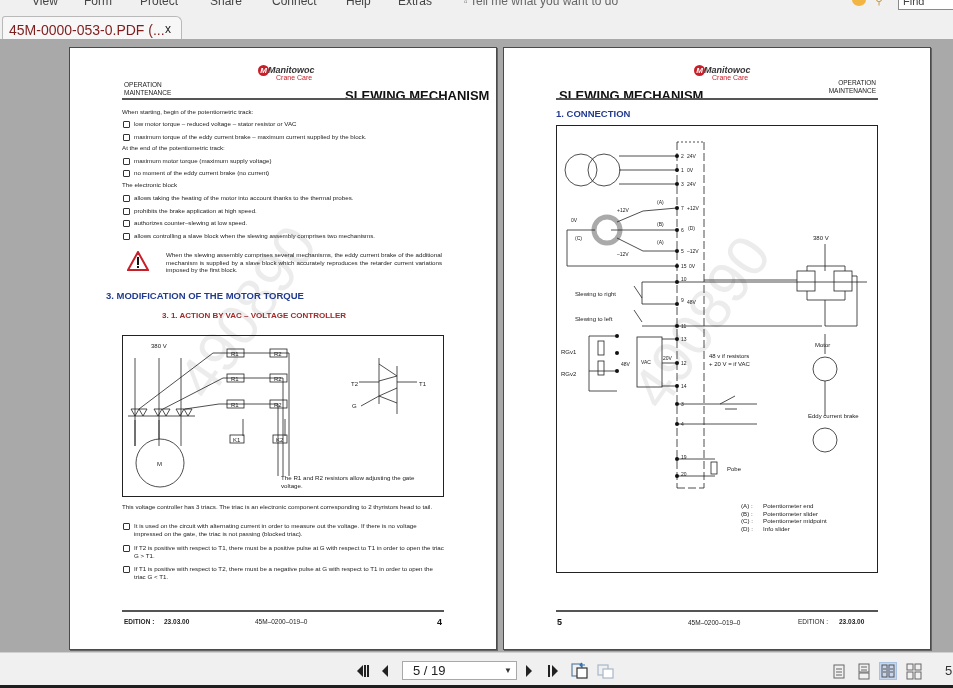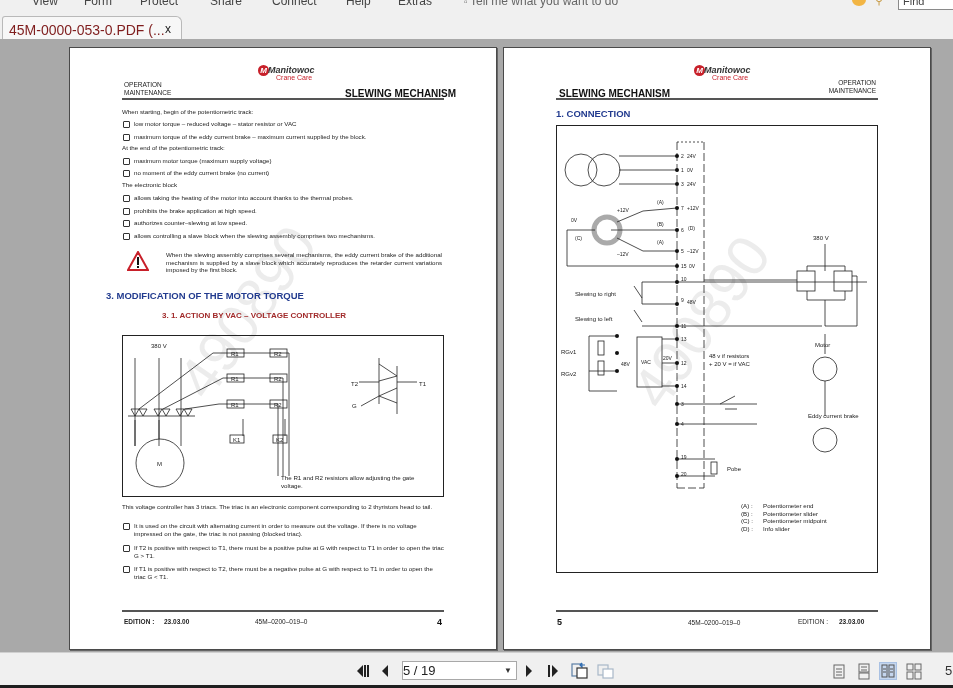--- a/index.html
+++ b/index.html
@@ -21,38 +21,38 @@
   .page { position: absolute; background: #fff; border: 1px solid #4a4a4a; box-shadow: 1px 1px 0 #666; overflow: hidden; }
   #page-left { left: 69px; top: 8px; width: 428px; height: 603px; }
   #page-right { left: 503px; top: 8px; width: 428px; height: 603px; }
 
   .logo { position: absolute; text-align: left; }
   .logo .circ { position: absolute; left: 0; top: 0; width: 11px; height: 11px; border-radius: 50%; background: #c8202a; color: #fff; font-size: 8px; font-weight: bold; font-style: italic; line-height: 11px; text-align: center; }
   .logo .name { position: absolute; left: 10px; top: 0; font-size: 9px; font-weight: bold; font-style: italic; color: #333; white-space: nowrap; }
   .logo .sub { position: absolute; left: 18px; top: 9px; font-size: 7px; color: #c8202a; white-space: nowrap; }
 
   .hdr-small { position: absolute; font-size: 6.5px; line-height: 7.5px; color: #222; }
-  .hdr-title { position: absolute; font-size: 10px; font-weight: bold; color: #111; }
+  .hdr-title { position: absolute; font-size: 13px; font-weight: bold; color: #111; }
   .hdr-rule { position: absolute; height: 2px; background: #555; }
 
   .txt { position: absolute; font-size: 6.2px; line-height: 7.5px; color: #222; }
   .bul { position: absolute; font-size: 6.2px; line-height: 7.5px; color: #222; padding-left: 12px; }
   .bul::before { content: ""; position: absolute; left: 1px; top: 1px; width: 5px; height: 5px; border: 1px solid #333; border-radius: 1px; }
   .h-blue { position: absolute; font-size: 9.5px; font-weight: bold; color: #223b8f; }
   .h-red { position: absolute; font-size: 8px; font-weight: bold; color: #a12a2a; padding-left: 40px; }
 
   .figbox { position: absolute; border: 1px solid #222; }
   .foot-rule { position: absolute; height: 1.5px; background: #555; }
   .foot { position: absolute; font-size: 6.5px; font-weight: bold; color: #222; }
   .foot-num { position: absolute; font-size: 9px; font-weight: bold; color: #111; }
   .watermark { position: absolute; font-size: 58px; color: rgba(200,200,200,0.35); transform: rotate(-55deg); font-family: "Liberation Sans", sans-serif; pointer-events: none; }
 
   #bottombar { position: absolute; left: 0; top: 652px; width: 953px; height: 36px; background: #f0f0f0; border-top: 1px solid #d0d0d0; }
   .nav-btn { position: absolute; top: 9px; height: 18px; font-size: 14px; color: #222; cursor: pointer; }
-  .pg-select { position: absolute; left: 402px; top: 8px; width: 115px; height: 19px; background: #fff; border: 1px solid #a8a8a8; font-size: 13px; padding-left: 0; line-height: 17px; color: #222; }
+  .pg-select { position: absolute; left: 402px; top: 8px; width: 115px; height: 19px; background: #fff; border: 1px solid #a8a8a8; font-size: 13px; padding-left: 10px; line-height: 17px; color: #222; }
   .pg-select .arr { position: absolute; right: 4px; top: 0; font-size: 8px; color: #333; }
   .view-btn { position: absolute; top: 9px; width: 18px; height: 18px; }
   .view-btn.active { background: #c5d6ee; border: 1px solid #a9c1e3; }
   #statusbar { position: absolute; left: 0; top: 685px; width: 953px; height: 3px; background: #1e1e1e; }
 </style>
 </head>
 <body>
 
 <div id="menubar">
   <span class="mi" style="left:32px">View</span>

